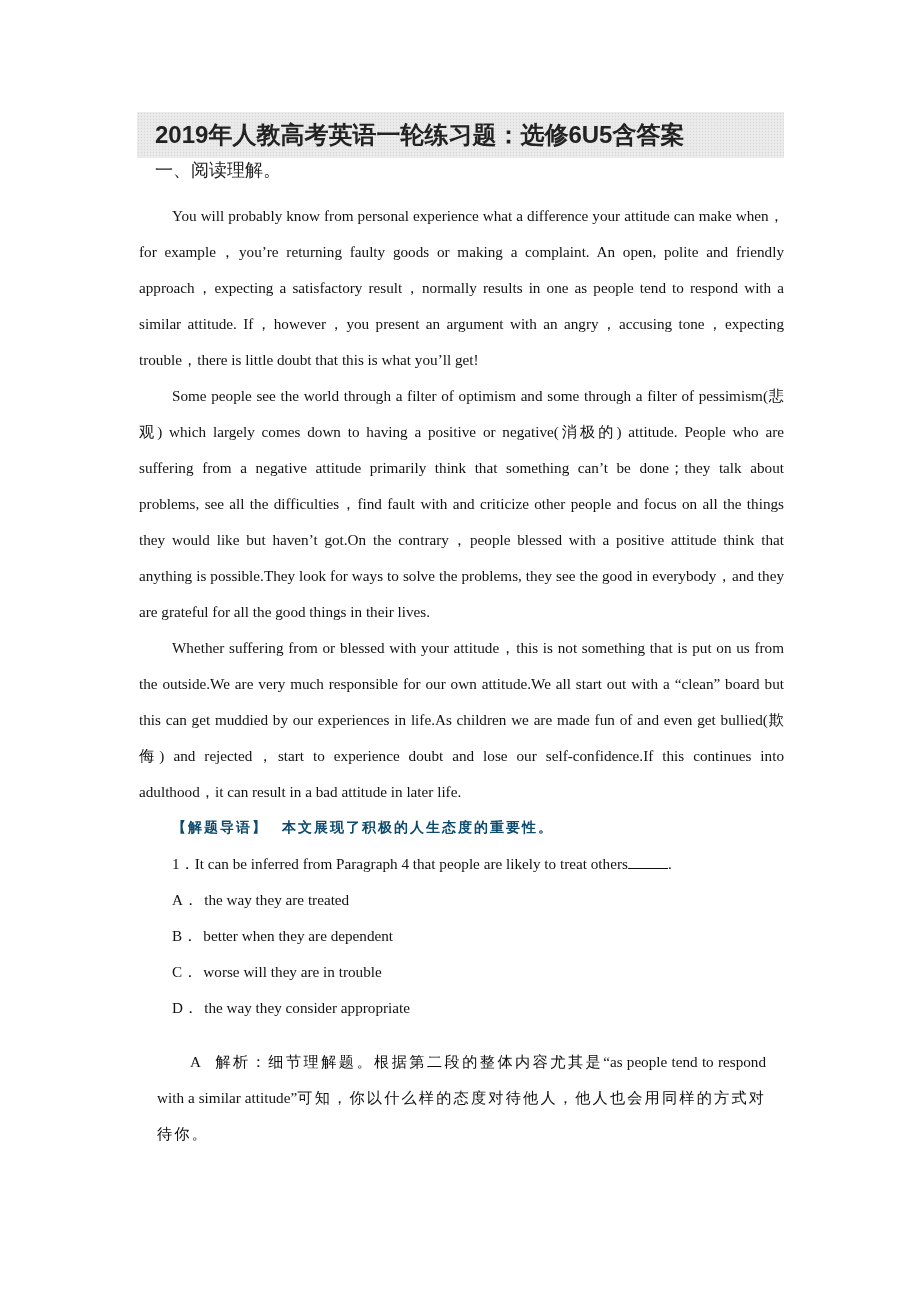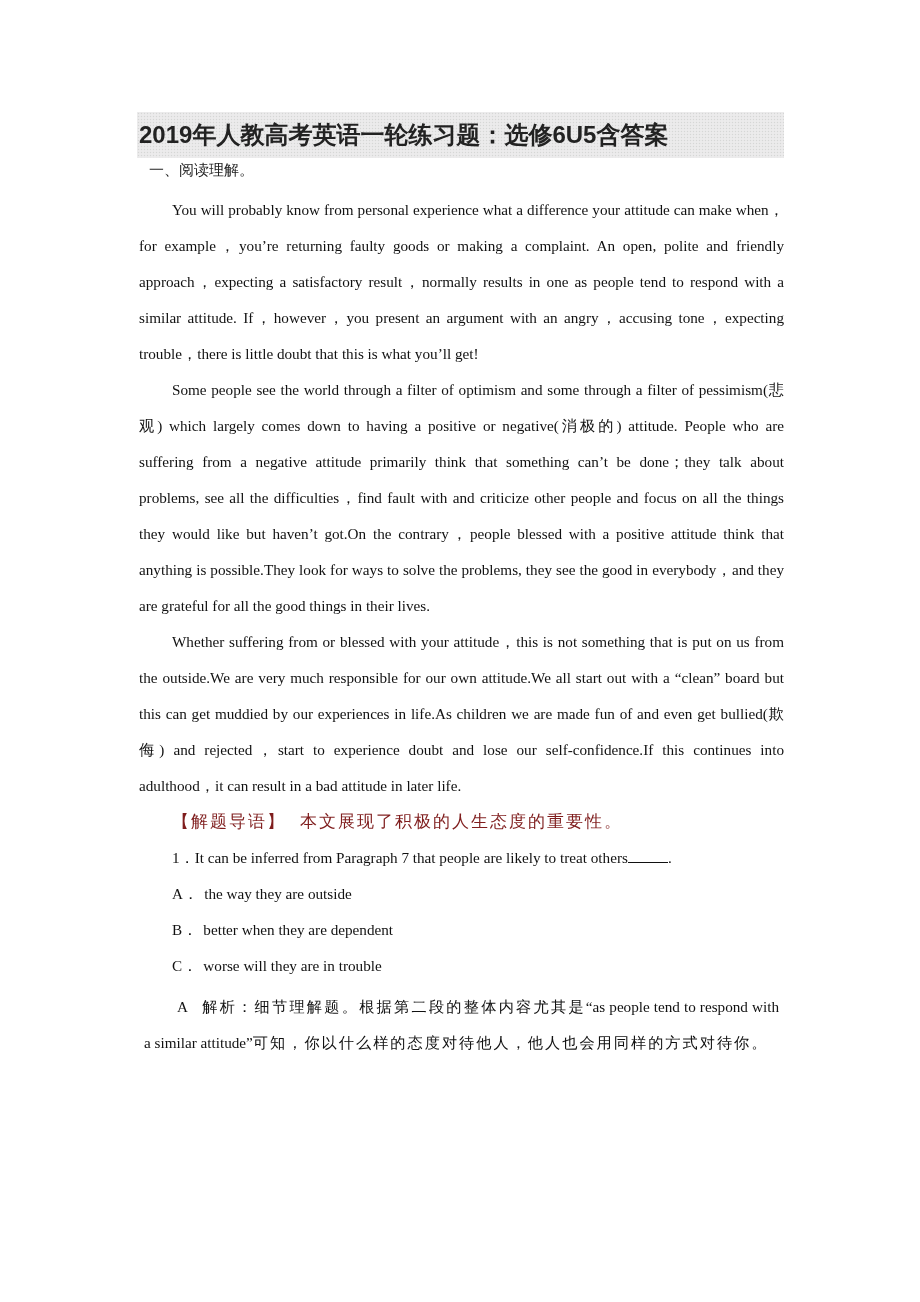--- a/index.html
+++ b/index.html
@@ -34,46 +34,47 @@
       background-position: 0 0, 1.5px 1.5px;
       display: flex;
       align-items: center;
     }
     .title {
       font-family: "Liberation Sans", "DejaVu Sans", sans-serif;
       font-weight: bold;
       font-size: 24px;
       color: #222222;
       letter-spacing: 0px;
-      padding-left: 2px;
+      padding-left: 18px;
       margin: 0;
       line-height: 46px;
     }
     .section-heading {
-      font-size: 15px;
+      font-size: 18px;
       line-height: 24px;
-      margin: 10px;
+      margin: 16px;
       margin-top: 0px;
       color: #222;
     }
     .para {
       font-size: 15.2px;
       line-height: 36px;
       margin: 0;
       text-indent: 33px;
       text-align: justify;
       color: #111;
     }
     .para.first { margin-top: 12px; }
     .guide {
-      font-size: 17px;
+      font-size: 14px;
       line-height: 36px;
       margin: 0;
       padding-left: 33px;
-      color: #7f1d1d;
+      color: #0c4a6e;
+      font-weight: bold;
     }
     .guide .guide-label { letter-spacing: 2px; }
     .guide .guide-text { margin-left: 14px; letter-spacing: 2px; }
     .question {
       font-size: 15.2px;
       line-height: 36px;
       margin: 0;
       padding-left: 33px;
     }
     .blank {
@@ -86,21 +87,21 @@
     .option {
       font-size: 15.2px;
       line-height: 36px;
       margin: 0;
       padding-left: 33px;
     }
     .option .opt-letter { margin-right: 6px; }
     .answer {
       font-size: 15.2px;
       line-height: 36px;
-      margin: 5px;
+      margin: 18px;
       text-indent: 33px;
       text-align: justify;
     }
     .answer .ans-letter { margin-right: 14px; }
     .answer .ans-cn { letter-spacing: 2px; }
   </style>
 </head>
 <body>
 
 <div class="page">
@@ -113,30 +114,33 @@
 
   <p class="para">You will probably know from personal experience what a difference your attitude can make when，for example，you’re returning faulty goods or making a complaint. An open, polite and friendly approach，expecting a satisfactory result，normally results in one as people tend to respond with a similar attitude. If，however，you present an argument with an angry，accusing tone，expecting trouble，there is little doubt that this is what you’ll get!</p>
   <p class="para">Some people see the world through a filter of optimism and some through a filter of pessimism(悲观) which largely comes down to having a positive or negative(消极的) attitude. People who are suffering from a negative attitude primarily think that something can’t be done；they talk about problems, see all the difficulties，find fault with and criticize other people and focus on all the things they would like but haven’t got.On the contrary，people blessed with a positive attitude think that anything is possible.They look for ways to solve the problems, they see the good in everybody，and they are grateful for all the good things in their lives.</p>
   <p class="para">Whether suffering from or blessed with your attitude，this is not something that is put on us from the outside.We are very much responsible for our own attitude.We all start out with a “clean” board but this can get muddied by our experiences in life.As children we are made fun of and even get bullied(欺侮) and rejected，start to experience doubt and lose our self-confidence.If this continues into adulthood，it can result in a bad attitude in later life.</p>
 
   <p class="guide">
     <span class="guide-label">【解题导语】</span><span class="guide-text">本文展现了积极的人生态度的重要性。</span>
   </p>
 
   <p class="question">
-    <span>1．</span><span>It can be inferred from Paragraph 7 that people are likely to treat others</span><span class="blank"></span><span>.</span>
+    <span>1．</span><span>It can be inferred from Paragraph 4 that people are likely to treat others</span><span class="blank"></span><span>.</span>
   </p>
 
   <p class="option">
-    <span class="opt-letter">A．</span><span>the way they are outside</span>
+    <span class="opt-letter">A．</span><span>the way they are treated</span>
   </p>
   <p class="option">
     <span class="opt-letter">B．</span><span>better when they are dependent</span>
   </p>
   <p class="option">
     <span class="opt-letter">C．</span><span>worse will they are in trouble</span>
+  </p>
+  <p class="option">
+    <span class="opt-letter">D．</span><span>the way they consider appropriate</span>
   </p>
 
   <p class="answer">
     <span class="ans-letter">A</span><span class="ans-cn">解析：细节理解题。根据第二段的整体内容尤其是</span><span>“as people tend to respond with a similar attitude”</span><span class="ans-cn">可知，你以什么样的态度对待他人，他人也会用同样的方式对待你。</span>
   </p>
 
 </div>
 
 </body></html>

